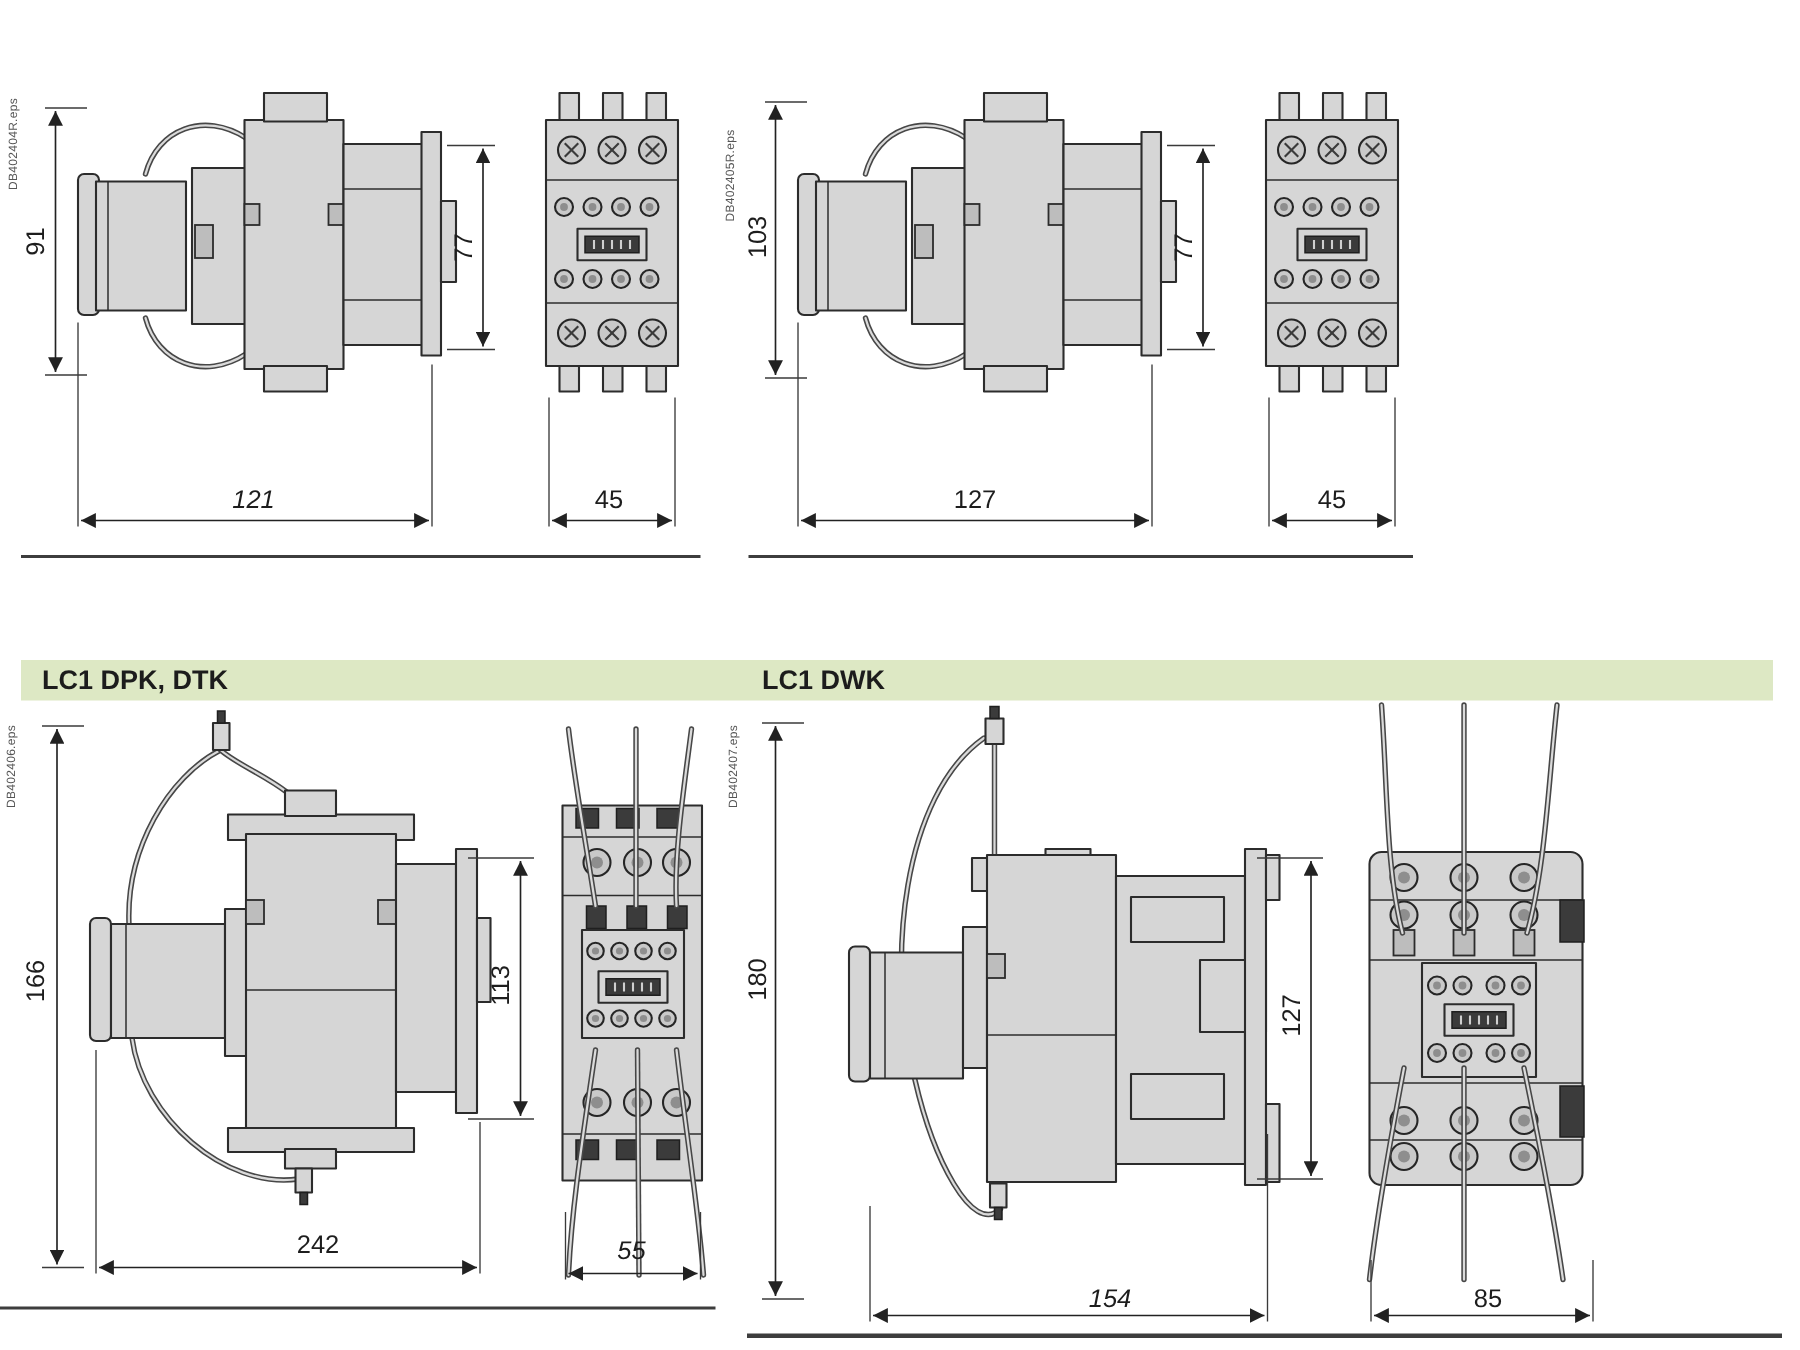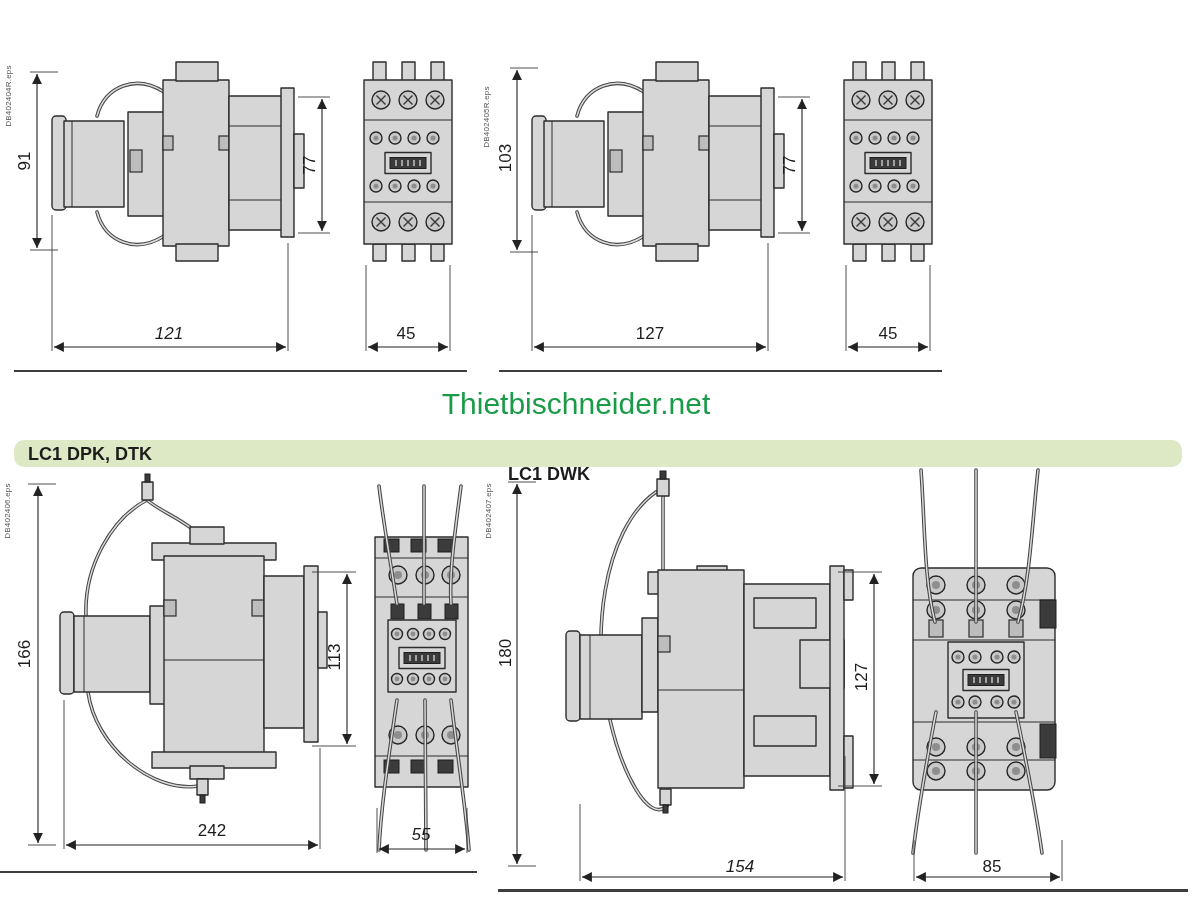--- a/index.html
+++ b/index.html
@@ -331,25 +331,24 @@
       <line x1="1062" y1="840" x2="1062" y2="881" class="el"></line>
       <line x1="916" y1="877" x2="1060" y2="877" class="dl" marker-start="url(#ar)" marker-end="url(#ar)"></line>
     </g>
   </svg>
 
   <div class="rule" style="left:14px;top:370px;width:453px;height:2px;"></div>
   <div class="rule" style="left:499px;top:370px;width:443px;height:2px;"></div>
   <div class="rule" style="left:0;top:871px;width:477px;height:2px;"></div>
   <div class="rule" style="left:498px;top:889px;width:690px;height:3px;"></div>
 
-  <div class="wm" style="color:#1a9b48;">Thietbischneider.net</div>
-
-  <div class="band" style="background:#dde8c4;border-radius:10px;">
+
+  <div class="band" style="background:#dde8c4;">
     <span class="bl" style="left:14px;">LC1 DPK, DTK</span>
-    <span class="bl" style="left:494px;margin-top:20px;">LC1 DWK</span>
+    <span class="bl" style="left:494px;">LC1 DWK</span>
   </div>
 
   <span class="ov rot eps" style="left:9px;top:96px;">DB402404R.eps</span>
   <span class="ov rot eps" style="left:487px;top:117px;">DB402405R.eps</span>
   <span class="ov rot eps" style="left:8px;top:511px;">DB402406.eps</span>
   <span class="ov rot eps" style="left:489px;top:511px;">DB402407.eps</span>
 
   <span class="ov rot dim" style="left:24px;top:161px;">91</span>
   <span class="ov rot dim" style="left:309px;top:165px;">77</span>
   <span class="ov dim" style="left:169px;top:333px;font-style:italic;">121</span>

